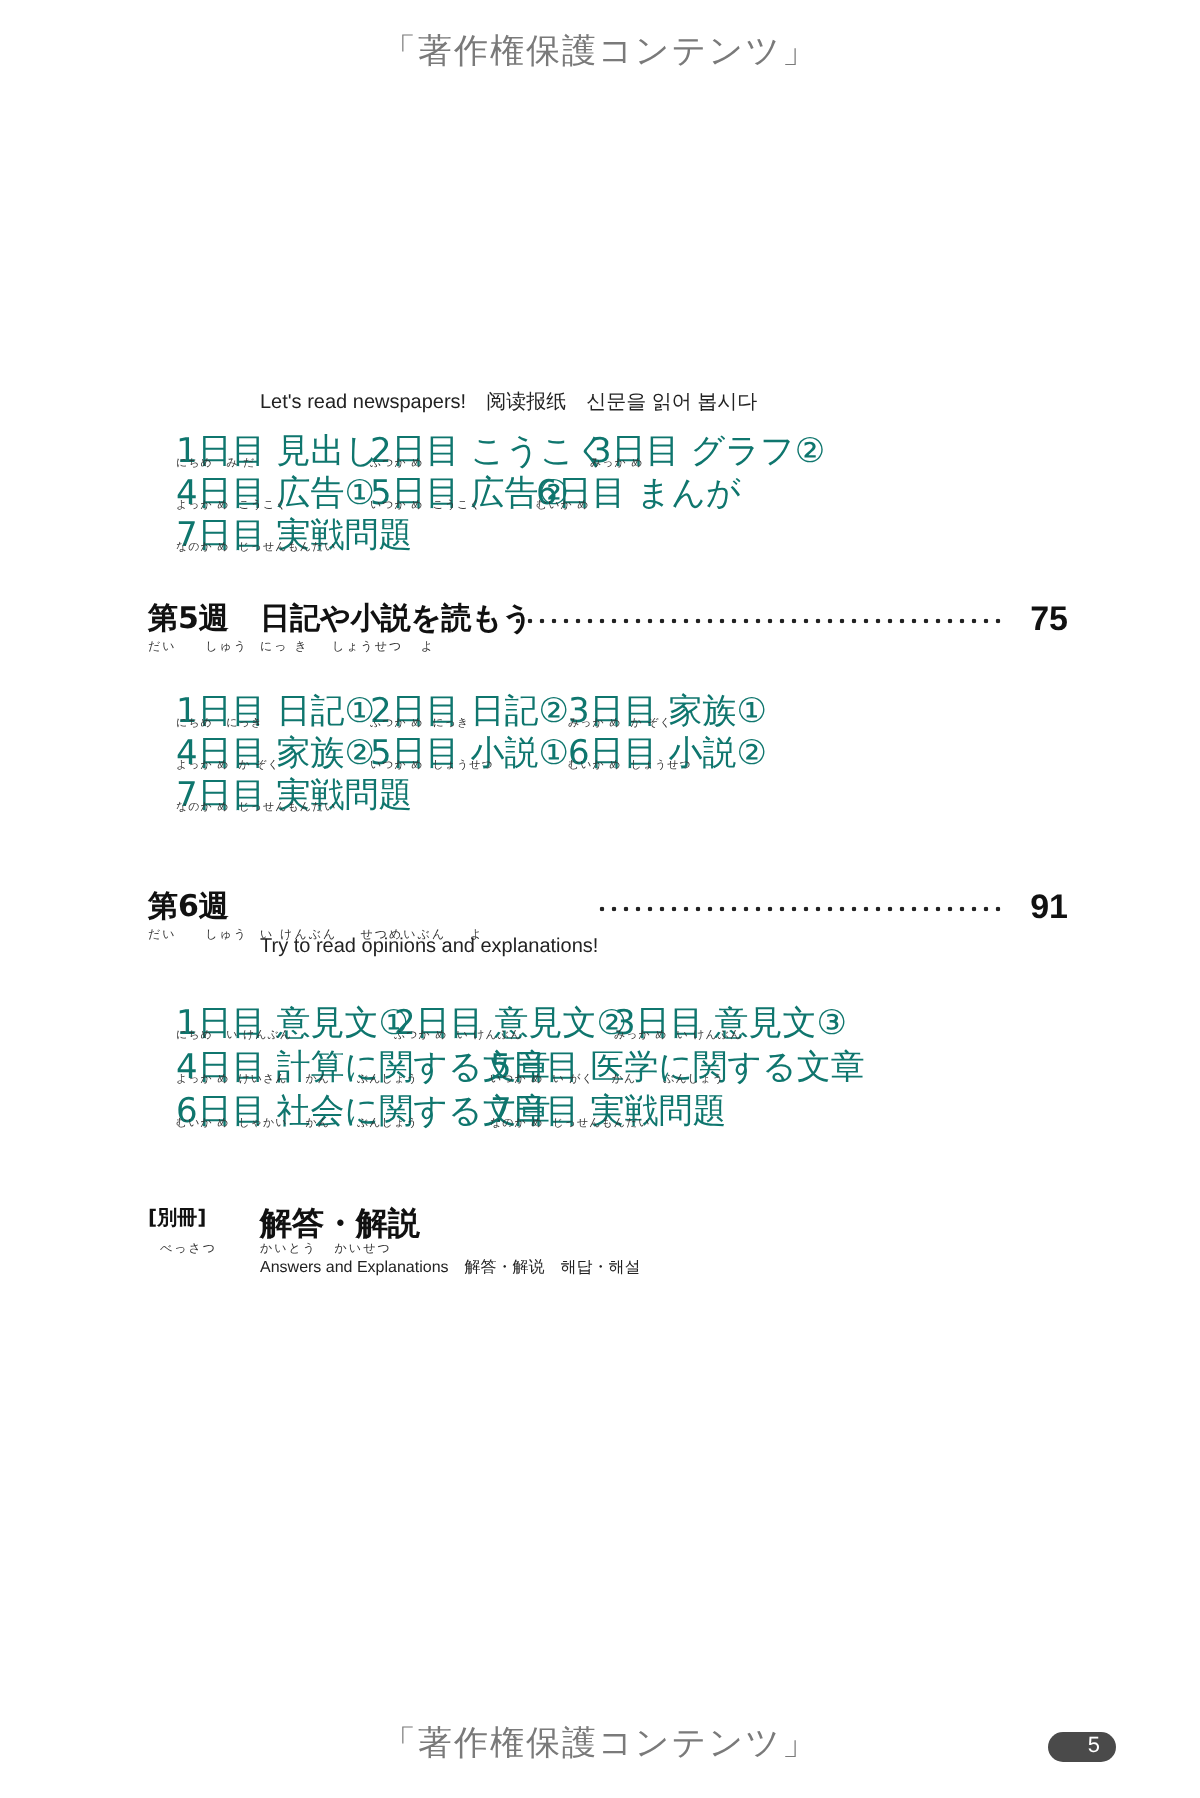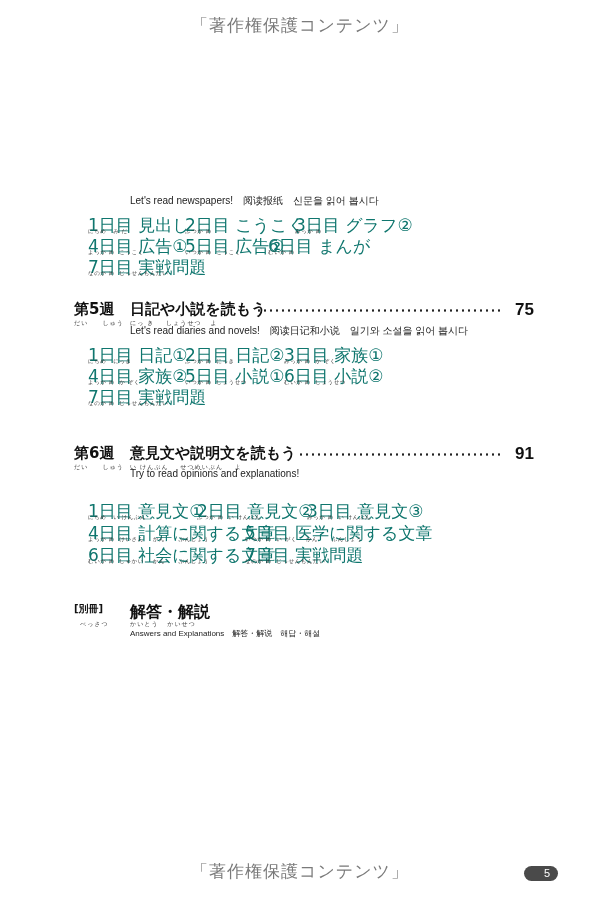--- a/index.html
+++ b/index.html
@@ -64,40 +64,38 @@
     <span class="week-num">第5週</span>
     <span class="week-num-ruby">
         <span>だい</span>
         <span>しゅう</span>
       </span>
     <span class="week-title">日記や小説を読もう</span>
     <span class="week-title-ruby">にっ き    しょうせつ   よ</span>
     <span class="leader" style="left:182px; width:246px;"></span>
     <span class="week-page">75</span>
   </div>
-  <div class="subtitle" style="top:24px;">Let's read diaries and novels!　阅读日记和小说　일기와 소설을 읽어 봅시다</div>
   <div class="days" style="top:44px;">
     <div class="day" style="left:0; top:0;"><span class="day-label">1日目 日記①</span><span class="day-ruby">にちめ   にっき</span></div>
     <div class="day" style="left:97px; top:0;"><span class="day-label">2日目 日記②</span><span class="day-ruby">ふつか め  にっき</span></div>
     <div class="day" style="left:196px; top:0;"><span class="day-label">3日目 家族①</span><span class="day-ruby">みっか め  か ぞく</span></div>
     <div class="day" style="left:0; top:21px;"><span class="day-label">4日目 家族②</span><span class="day-ruby">よっか め  か ぞく</span></div>
     <div class="day" style="left:97px; top:21px;"><span class="day-label">5日目 小説①</span><span class="day-ruby">いつか め  しょうせつ</span></div>
     <div class="day" style="left:196px; top:21px;"><span class="day-label">6日目 小説②</span><span class="day-ruby">むいか め  しょうせつ</span></div>
     <div class="day" style="left:0; top:42px;"><span class="day-label">7日目 実戦問題</span><span class="day-ruby">なのか め  じっせんもんだい</span></div>
   </div>
 </div>
 
 <div class="week" style="top:444px; height:140px;">
   <div class="week-head">
     <span class="week-num">第6週</span>
     <span class="week-num-ruby">
         <span>だい</span>
         <span>しゅう</span>
       </span>
-    <span class="week-title">意見文や説明文を読もう</span>
     <span class="week-title-ruby">い けんぶん    せつめいぶん    よ</span>
     <span class="leader" style="left:224px; width:204px;"></span>
     <span class="week-page">91</span>
   </div>
   <div class="subtitle" style="top:24px;">Try to read opinions and explanations!</div>
   <div class="days" style="top:56px;">
     <div class="day" style="left:0; top:0;"><span class="day-label">1日目 意見文①</span><span class="day-ruby">にちめ   い けんぶん</span></div>
     <div class="day" style="left:109px; top:0;"><span class="day-label">2日目 意見文②</span><span class="day-ruby">ふつか め  い けんぶん</span></div>
     <div class="day" style="left:219px; top:0;"><span class="day-label">3日目 意見文③</span><span class="day-ruby">みっか め  い けんぶん</span></div>
     <div class="day" style="left:0; top:22px;"><span class="day-label">4日目 計算に関する文章</span><span class="day-ruby">よっか め  けいさん    かん      ぶんしょう</span></div>

